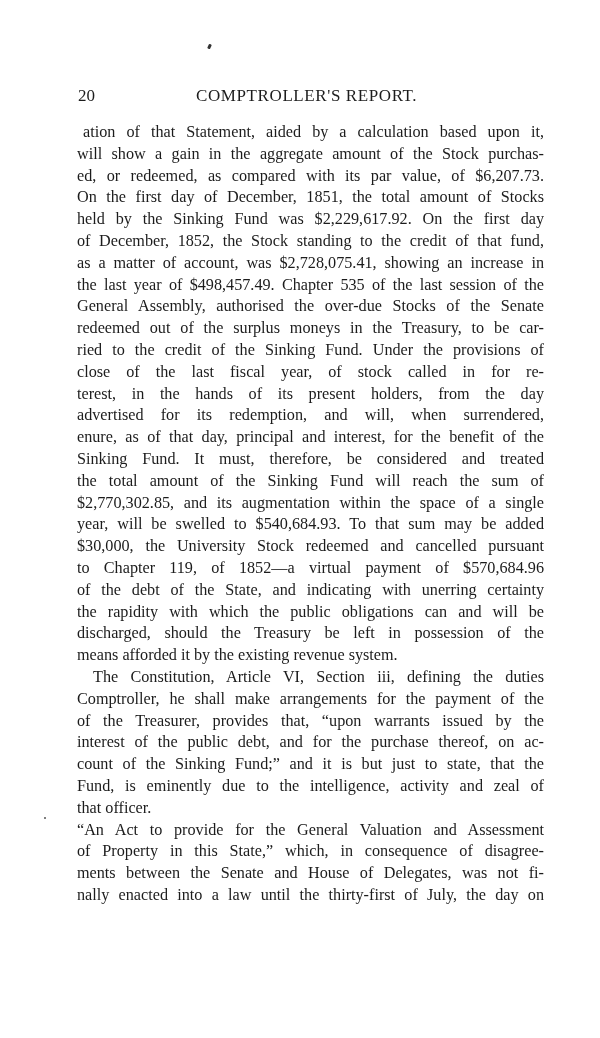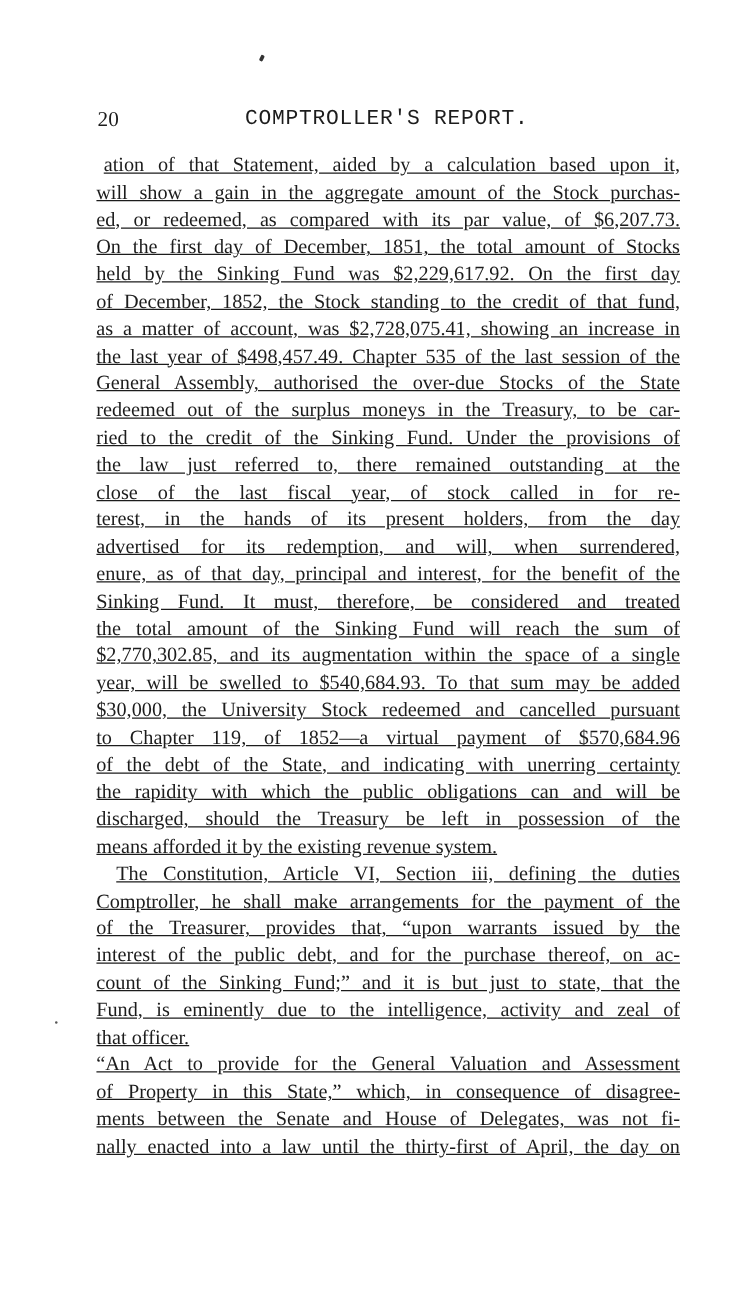--- a/index.html
+++ b/index.html
@@ -3,24 +3,24 @@
 <meta charset="utf-8">
 <style>
   html, body { margin: 0; padding: 0; background: #ffffff; }
   body { width: 600px; height: 1038px; position: relative; overflow: hidden;
          font-family: "Liberation Serif", "DejaVu Serif", serif; color: #1c1c1c; }
   .speck { position: absolute; left: 208px; top: 44px; width: 3px; height: 5px;
            background: #333; transform: rotate(25deg); border-radius: 1px; }
   .dot { position: absolute; left: 44px; top: 817px; width: 2px; height: 2px; background:#555; border-radius:50%; }
   .header { position: absolute; top: 86px; left: 78px; width: 464px; height: 22px; text-align: center; }
   .page-num { position: absolute; left: 0; top: 0; font-size: 17px; }
-  .running-head { position: absolute; left: 118px; top: 0; font-size: 17px; letter-spacing: 0.6px; font-family: Liberation Mono, monospace; }
+  .running-head { position: absolute; left: 118px; top: 0; font-size: 17px; letter-spacing: 0.6px; }
   .text { position: absolute; top: 122px; left: 77px; width: 467px; }
   .line { height: 21.8px; line-height: 21.8px; font-size: 16.2px; white-space: nowrap;
-          text-align: justify; text-align-last: justify; overflow: hidden; text-decoration: underline; }
+          text-align: justify; text-align-last: justify; overflow: hidden; }
   .line.last { text-align-last: left; }
   .line.indent { padding-left: 16px; }
   .line.hang { padding-left: 6px; }
 </style>
 </head>
 <body>
 
 <div class="speck"></div>
 <div class="dot"></div>
 
@@ -31,24 +31,23 @@
 
 <div class="text" id="body-text">
     <div class="line hang">ation of that Statement, aided by a calculation based upon it,</div>
     <div class="line">will show a gain in the aggregate amount of the Stock purchas-</div>
     <div class="line">ed, or redeemed, as compared with its par value, of $6,207.73.</div>
     <div class="line">On the first day of December, 1851, the total amount of Stocks</div>
     <div class="line">held by the Sinking Fund was $2,229,617.92. On the first day</div>
     <div class="line">of December, 1852, the Stock standing to the credit of that fund,</div>
     <div class="line">as a matter of account, was $2,728,075.41, showing an increase in</div>
     <div class="line">the last year of $498,457.49. Chapter 535 of the last session of the</div>
-    <div class="line">General Assembly, authorised the over-due Stocks of the State</div>
+    <div class="line">General Assembly, authorised the over-due Stocks of the Senate</div>
     <div class="line">redeemed out of the surplus moneys in the Treasury, to be car-</div>
     <div class="line">ried to the credit of the Sinking Fund. Under the provisions of</div>
-    <div class="line">the law just referred to, there remained outstanding at the</div>
     <div class="line">close of the last fiscal year, of stock called in for re-</div>
     <div class="line">terest, in the hands of its present holders, from the day</div>
     <div class="line">advertised for its redemption, and will, when surrendered,</div>
     <div class="line">enure, as of that day, principal and interest, for the benefit of the</div>
     <div class="line">Sinking Fund. It must, therefore, be considered and treated</div>
     <div class="line">the total amount of the Sinking Fund will reach the sum of</div>
     <div class="line">$2,770,302.85, and its augmentation within the space of a single</div>
     <div class="line">year, will be swelled to $540,684.93. To that sum may be added</div>
     <div class="line">$30,000, the University Stock redeemed and cancelled pursuant</div>
     <div class="line">to Chapter 119, of 1852—a virtual payment of $570,684.96</div>
@@ -59,14 +58,14 @@
     <div class="line indent">The Constitution, Article VI, Section iii, defining the duties</div>
     <div class="line">Comptroller, he shall make arrangements for the payment of the</div>
     <div class="line">of the Treasurer, provides that, “upon warrants issued by the</div>
     <div class="line">interest of the public debt, and for the purchase thereof, on ac-</div>
     <div class="line">count of the Sinking Fund;” and it is but just to state, that the</div>
     <div class="line">Fund, is eminently due to the intelligence, activity and zeal of</div>
     <div class="line last">that officer.</div>
     <div class="line">“An Act to provide for the General Valuation and Assessment</div>
     <div class="line">of Property in this State,” which, in consequence of disagree-</div>
     <div class="line">ments between the Senate and House of Delegates, was not fi-</div>
-    <div class="line">nally enacted into a law until the thirty-first of April, the day on</div>
+    <div class="line">nally enacted into a law until the thirty-first of July, the day on</div>
   </div>
 
 </body></html>

